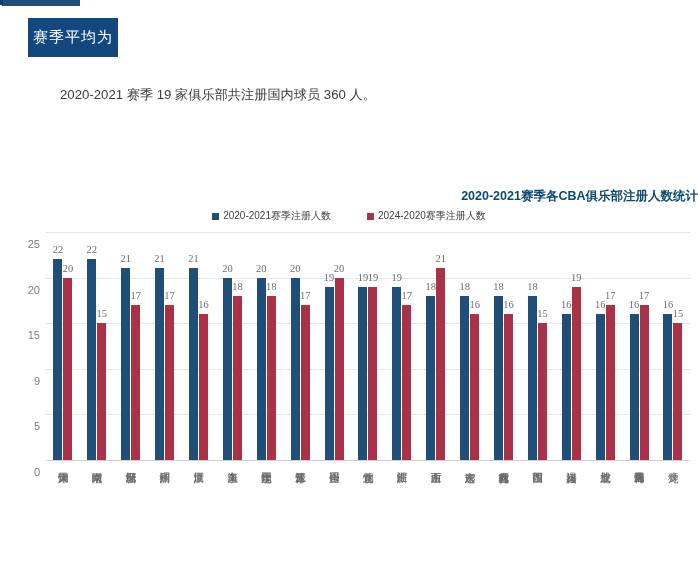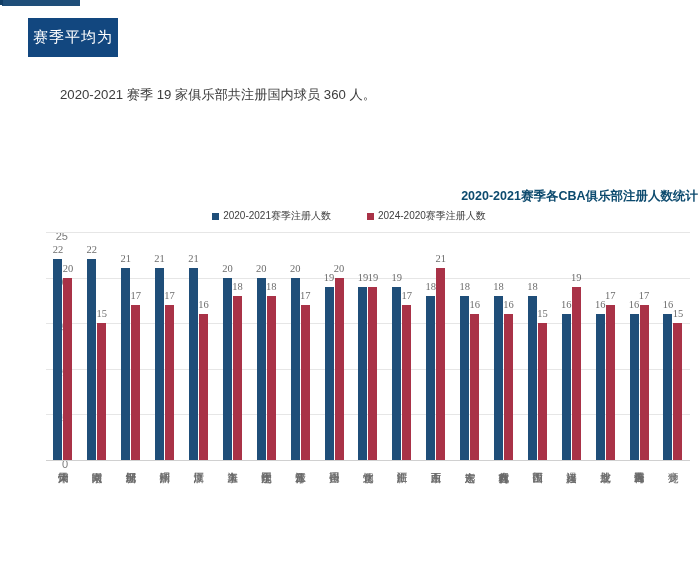--- a/index.html
+++ b/index.html
@@ -50,21 +50,21 @@
     display:flex;justify-content:center;gap:36px;
     font-size:10px;color:#404040;
   }
   .legend-item{display:flex;align-items:center;gap:4px;}
   .legend-swatch{width:7px;height:7px;display:inline-block;}
 
   #plot-wrap{
     position:absolute;left:0;top:44px;width:698px;height:334px;
   }
   
-  #yaxis{position:absolute;left:0;top:4px;width:46px;height:228px;padding-left:28px;}
+  #yaxis{position:absolute;left:0;top:12px;width:46px;height:228px;}
   .ytick{
     position:absolute;right:6px;transform:translateY(-50%);
     font-size:11px;color:#7b7b7b;
   }
   
   #grid{position:absolute;left:46px;top:0;right:8px;height:228px;}
   .gridline{position:absolute;left:0;right:0;height:1px;background:#e6e6e6;}
   #baseline{position:absolute;left:46px;right:8px;top:228px;height:1px;background:#d0d0d0;}
 
   

